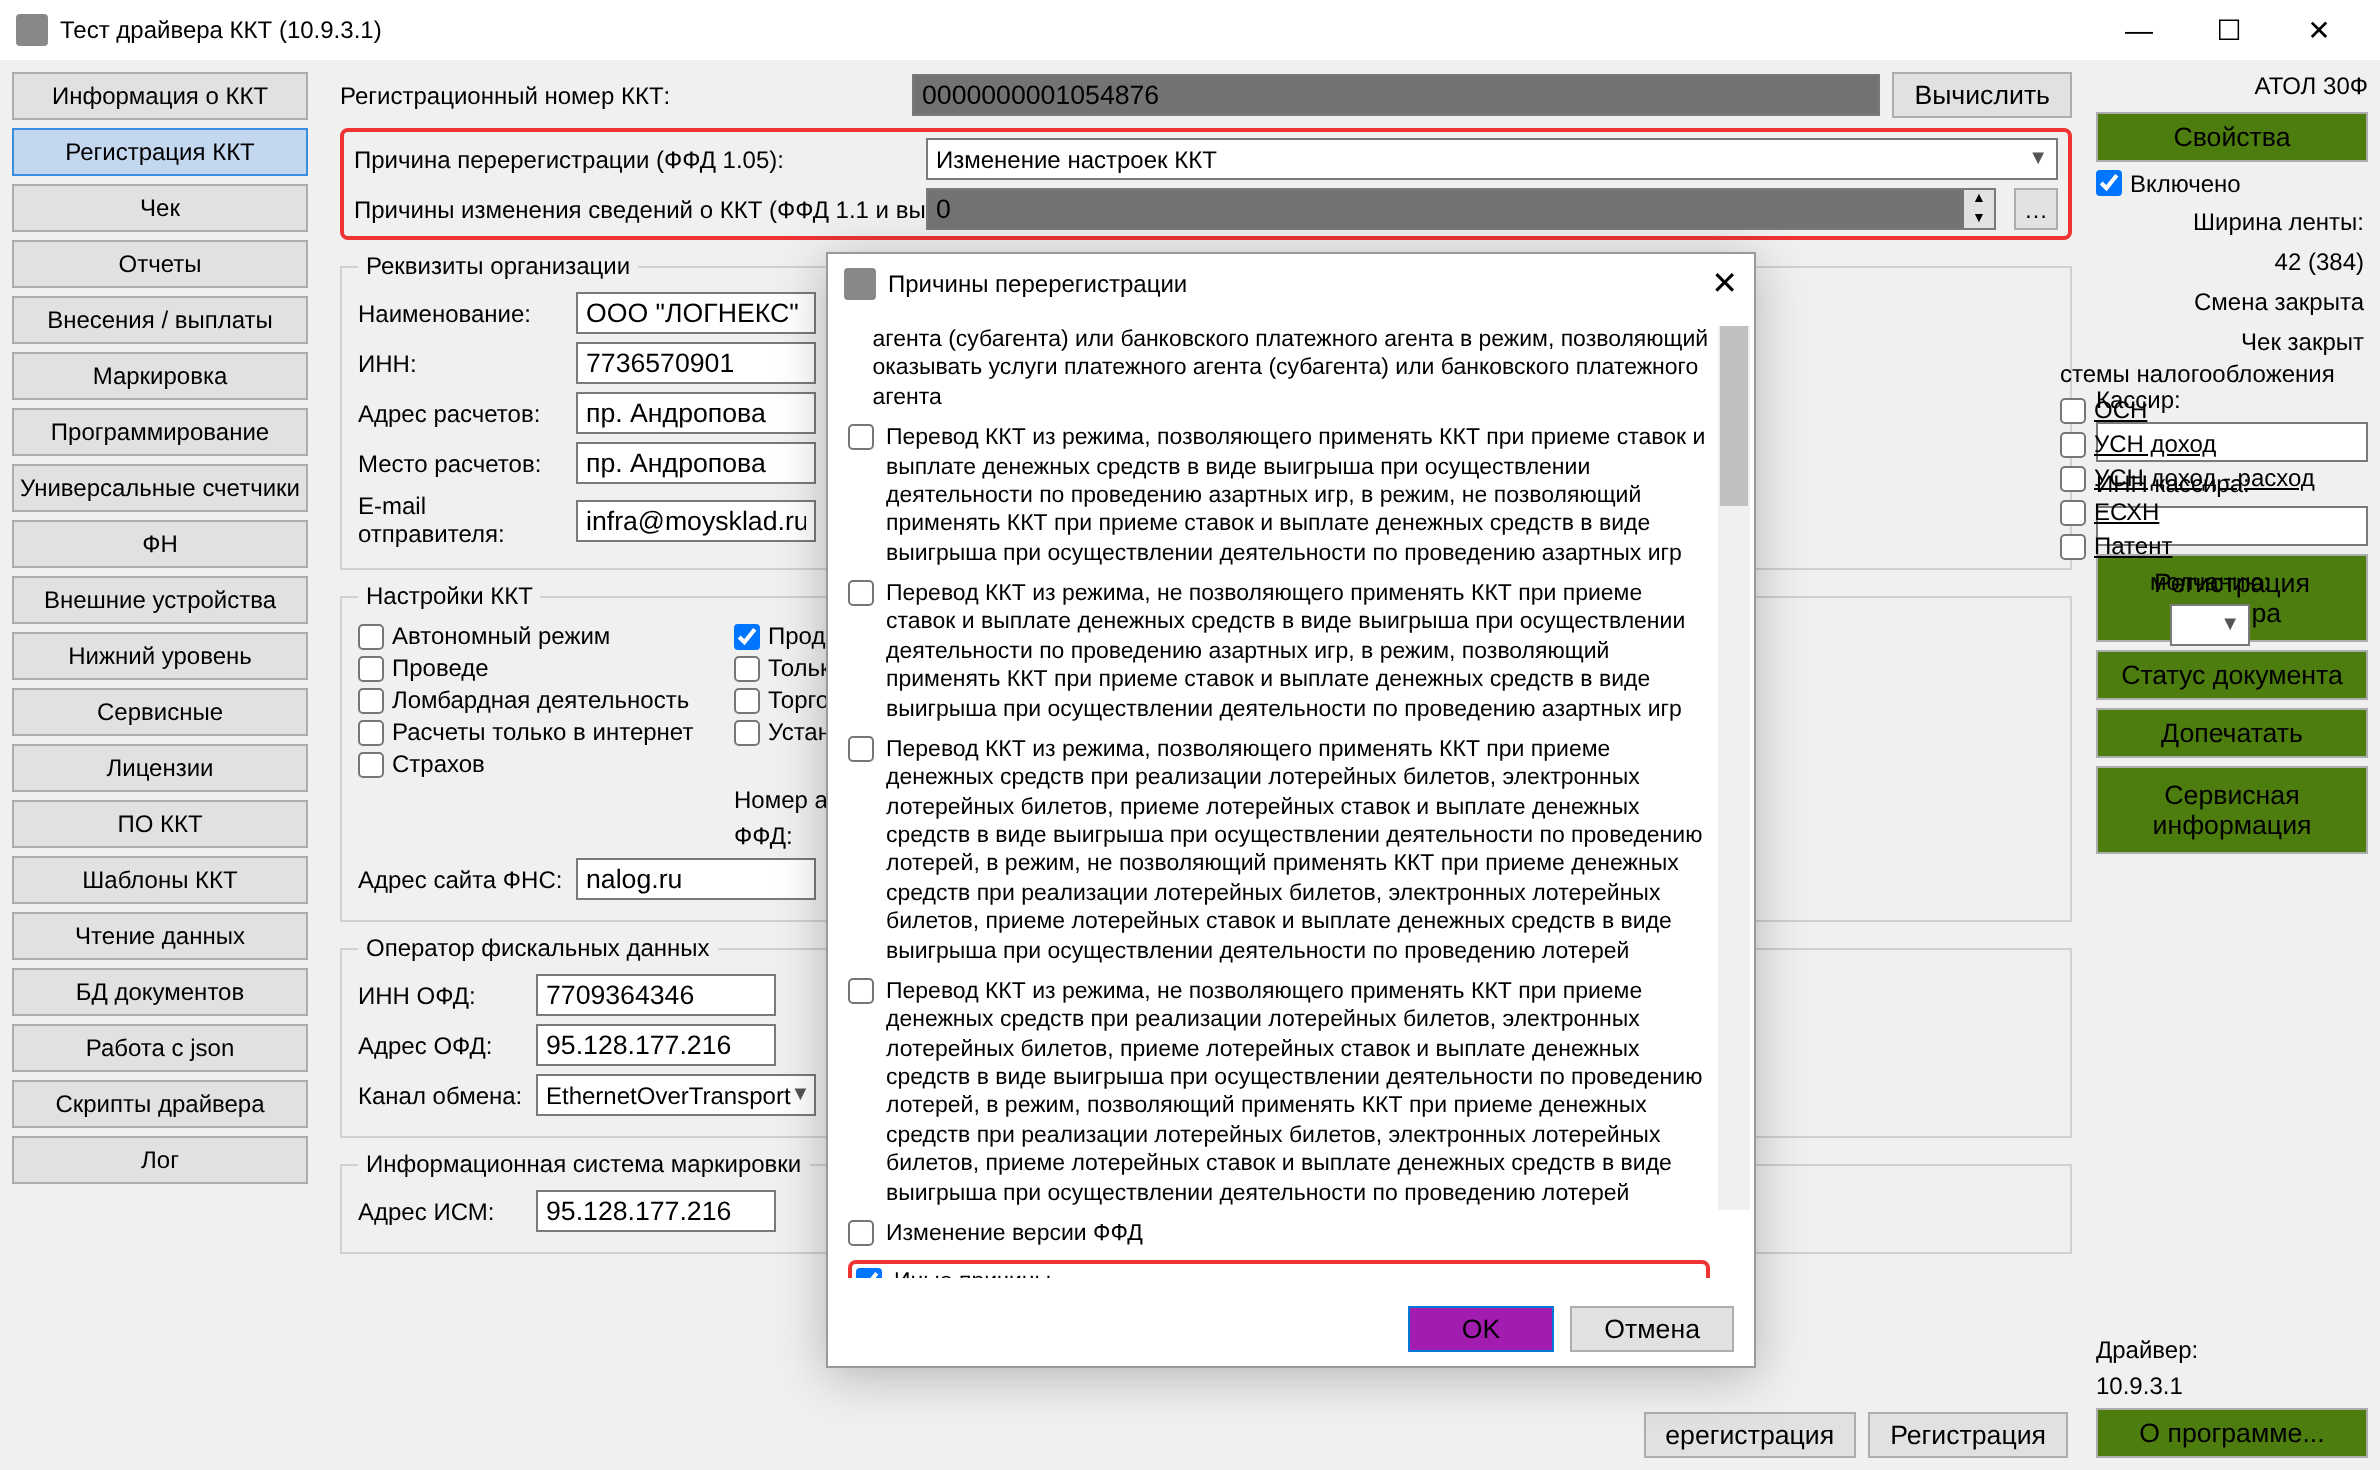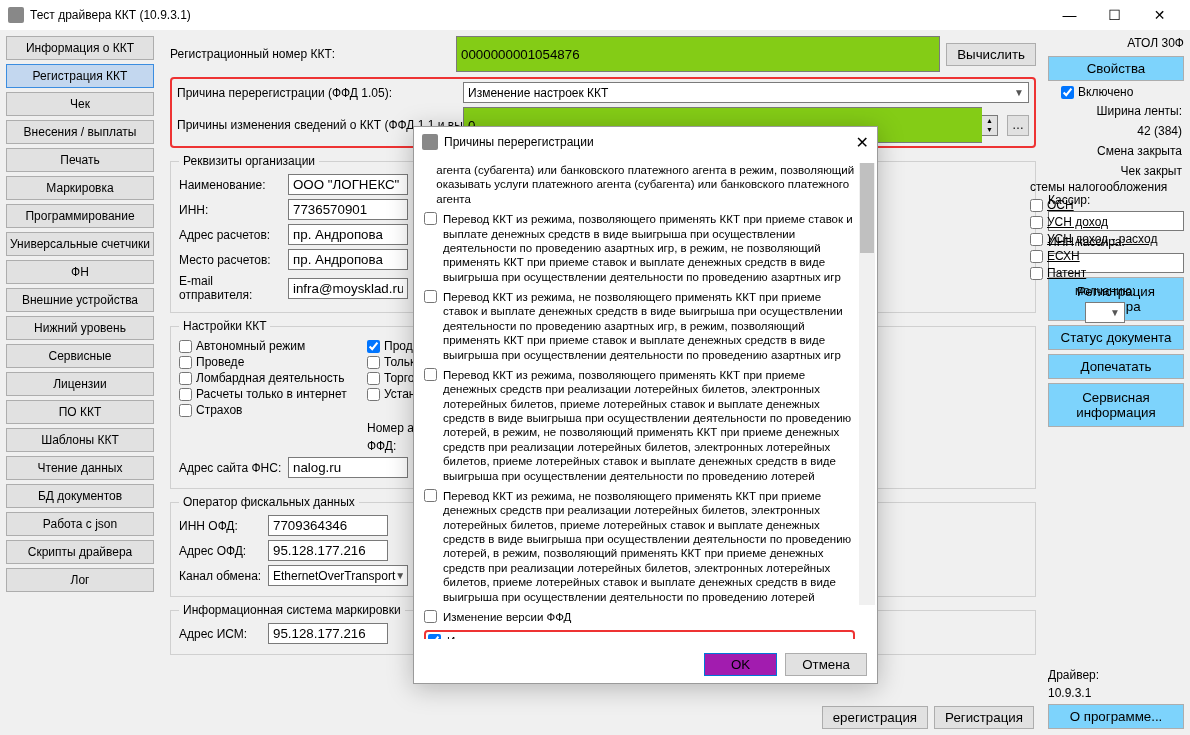--- a/index.html
+++ b/index.html
@@ -8,28 +8,28 @@
   .titlebar { height: 30px; display: flex; align-items: center; padding: 0 8px; }
   .titlebar .icon { width: 16px; height: 16px; background: #888; border-radius: 2px; margin-right: 6px; }
   .titlebar .title { flex: 1; }
   .win-ctrl { width: 45px; height: 30px; display: flex; align-items: center; justify-content: center; font-size: 14px; }
   .body { display: flex; height: 705px; background: #f0f0f0; }
   .sidebar { width: 160px; padding: 6px; display: flex; flex-direction: column; gap: 4px; }
   .nav-btn { background: #e1e1e1; border: 1px solid #adadad; padding: 4px 2px; text-align: center; cursor: pointer; }
   .nav-btn.active { background: #c3d7ef; border-color: #3b8de0; }
   .main { flex: 1; padding: 6px 6px 6px 10px; position: relative; }
   .rightbar { width: 148px; padding: 6px; display: flex; flex-direction: column; gap: 4px; }
-  .rbtn { background: #7dd3fc; border: 1px solid #adadad; padding: 4px 2px; text-align: center; cursor: pointer; }
+  .rbtn { background: #4d7c0f; border: 1px solid #adadad; padding: 4px 2px; text-align: center; cursor: pointer; }
   .rlabel { text-align: right; padding: 1px 2px; }
-  .rcheck { display: flex; align-items: center; gap: 4px; margin-left: 13px; }
+  .rcheck { display: flex; align-items: flex-start; gap: 4px; }
   .rinput { border: 1px solid #7a7a7a; height: 20px; background: #fff; }
   .device { text-align: right; padding-bottom: 2px;}
   .row { display: flex; align-items: center; margin-bottom: 5px; gap: 6px; }
   .row > label { white-space: nowrap; }
-  .inp { border: 1px solid #7a7a7a; height: 36px; padding: 1px 4px; background: #84cc16; flex: 1 1 auto; }
+  .inp { border: 1px solid #7a7a7a; height: 21px; padding: 1px 4px; background: #737373; flex: 1 1 auto; }
   .select { border: 1px solid #7a7a7a; height: 21px; padding: 1px 4px; background: #fff; display: flex; align-items: center; justify-content: space-between; }
   .select .arrow { font-size: 10px; color: #555; }
   .btn { background: #e1e1e1; border: 1px solid #adadad; padding: 3px 10px; cursor: pointer; }
   .hl { border: 2px solid #e33; border-radius: 4px; padding: 3px 5px; margin-bottom: 6px; }
   fieldset.gb { border: 1px solid #d0d0d0; padding: 6px 8px; margin: 0 0 6px 0; }
   fieldset.gb > legend { padding: 0 4px; }
   .form-row { display: flex; align-items: center; margin-bottom: 4px; gap: 4px; }
   .form-row > .lbl { width: 105px; }
   .form-row > .inp2 { border: 1px solid #7a7a7a; height: 21px; padding: 1px 4px; background: #fff; width: 120px; }
   .checks-grid { display: grid; grid-template-columns: 180px 180px 180px; gap: 2px 8px;}
@@ -70,22 +70,22 @@
     <div class="win-ctrl">☐</div>
     <div class="win-ctrl">✕</div>
   </div>
 
   <div class="body">
 
     <div class="sidebar" id="sidebar">
         <div class="nav-btn">Информация о ККТ</div>
         <div class="nav-btn active">Регистрация ККТ</div>
         <div class="nav-btn">Чек</div>
+        <div class="nav-btn">Отчеты</div>
         <div class="nav-btn">Внесения / выплаты</div>
-        <div class="nav-btn">Печать</div>
         <div class="nav-btn">Маркировка</div>
         <div class="nav-btn">Программирование</div>
         <div class="nav-btn">Универсальные счетчики</div>
         <div class="nav-btn">ФН</div>
         <div class="nav-btn">Внешние устройства</div>
         <div class="nav-btn">Нижний уровень</div>
         <div class="nav-btn">Сервисные</div>
         <div class="nav-btn">Лицензии</div>
         <div class="nav-btn">ПО ККТ</div>
         <div class="nav-btn">Шаблоны ККТ</div>

